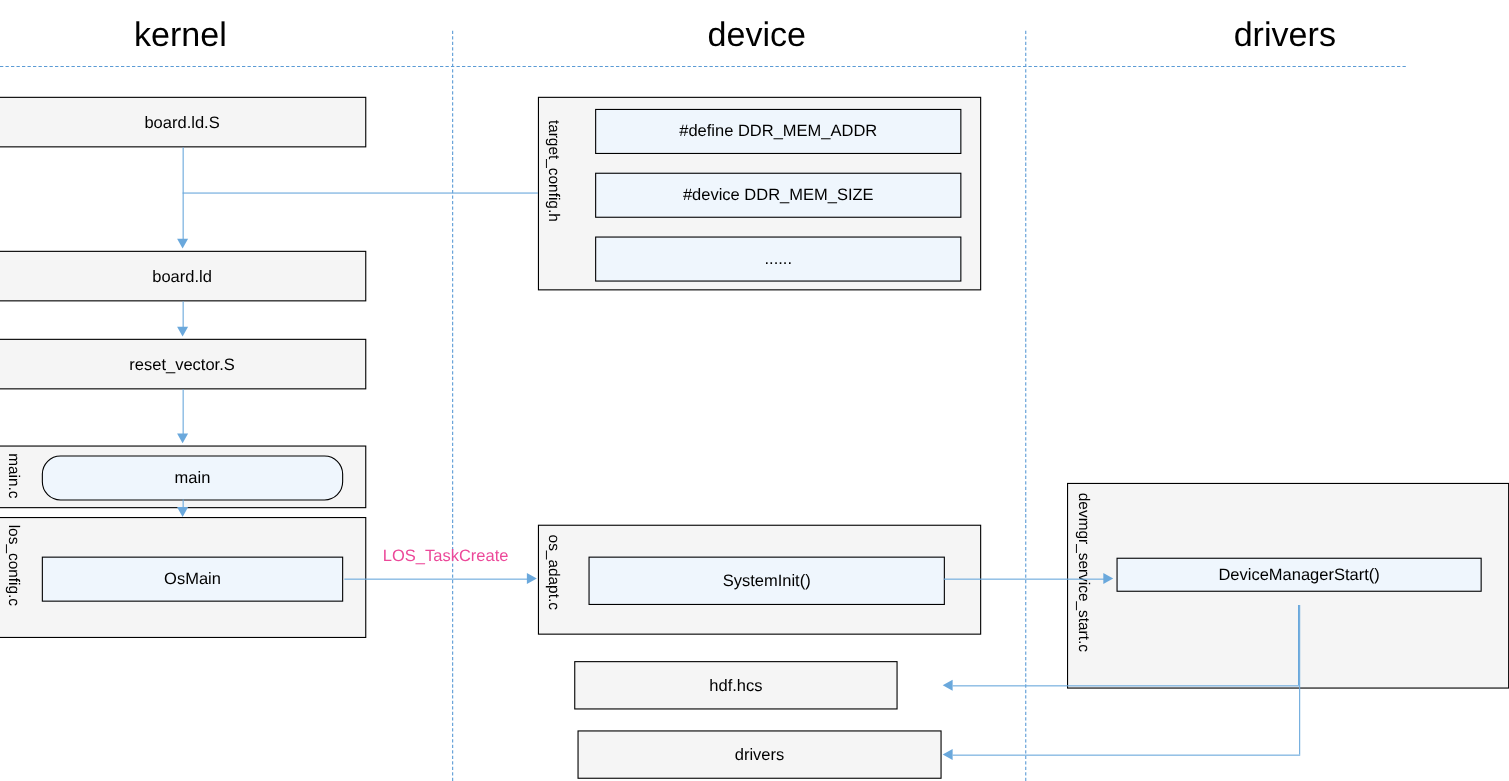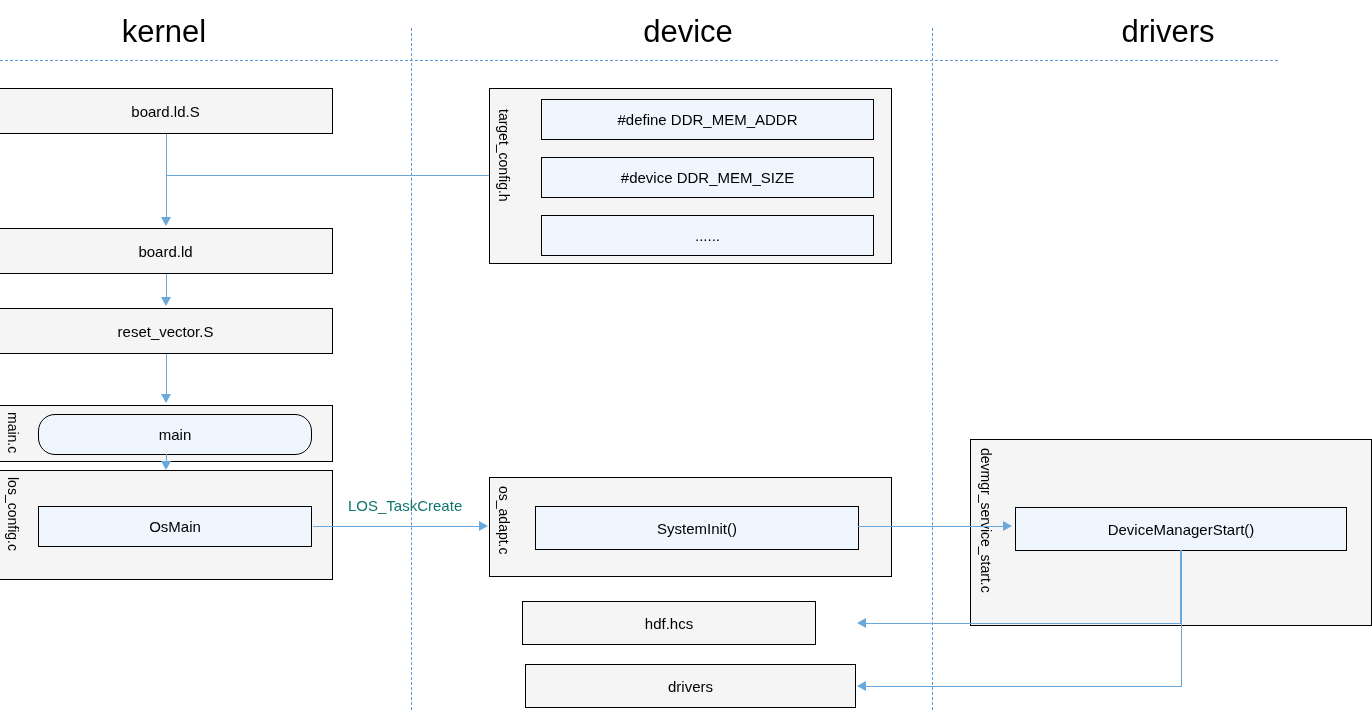--- a/index.html
+++ b/index.html
@@ -103,21 +103,21 @@
   .arrow.left {
     border-top: 5.5px solid transparent;
     border-bottom: 5.5px solid transparent;
     border-right: 9px solid #6aa8dc;
   }
 
   
   .edge-label {
     position: absolute;
     font-size: 15px;
-    color: #0f766e;
+    color: #ec4899;
     white-space: nowrap;
   }
 </style>
 </head>
 <body>
 
 <div id="canvas">
 
   <div class="col-header" style="left:64px; top:16px; width:200px;">kernel</div>
   <div class="col-header" style="left:588px; top:16px; width:200px;">device</div>
@@ -153,21 +153,21 @@
   <div class="container-box" style="left:489px; top:477px; width:403px; height:100px;">
     <div class="vlabel" style="left:21px; top:8px;">os_adapt.c</div>
     <div class="box inner" style="left:45px; top:28px; width:324px; height:44px;">SystemInit()</div>
   </div>
 
   <div class="box plain" style="left:522px; top:601px; width:294px; height:44px;">hdf.hcs</div>
   <div class="box plain" style="left:525px; top:664px; width:331px; height:44px;">drivers</div>
 
   <div class="container-box" style="left:970px; top:439px; width:402px; height:187px;">
     <div class="vlabel" style="left:22px; top:8px;">devmgr_service_start.c</div>
-    <div class="box inner" style="left:44px; top:67px; width:332px; height:44px;">DeviceManagerStart()</div>
+    <div class="box inner" style="left:44px; top:67px; width:332px; height:31px;">DeviceManagerStart()</div>
   </div>
 
   <div class="line-v" style="left:166px; top:134px; height:85px;"></div>
   <div class="arrow down" style="left:160.5px; top:217px;"></div>
 
   <div class="line-h" style="left:166px; top:175px; width:323px;"></div>
 
   <div class="line-v" style="left:166px; top:274px; height:25px;"></div>
   <div class="arrow down" style="left:160.5px; top:297px;"></div>
 

